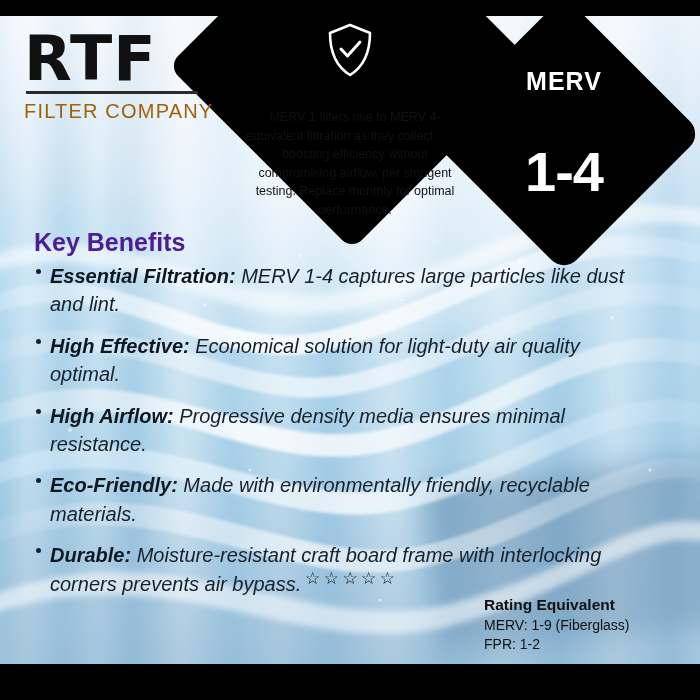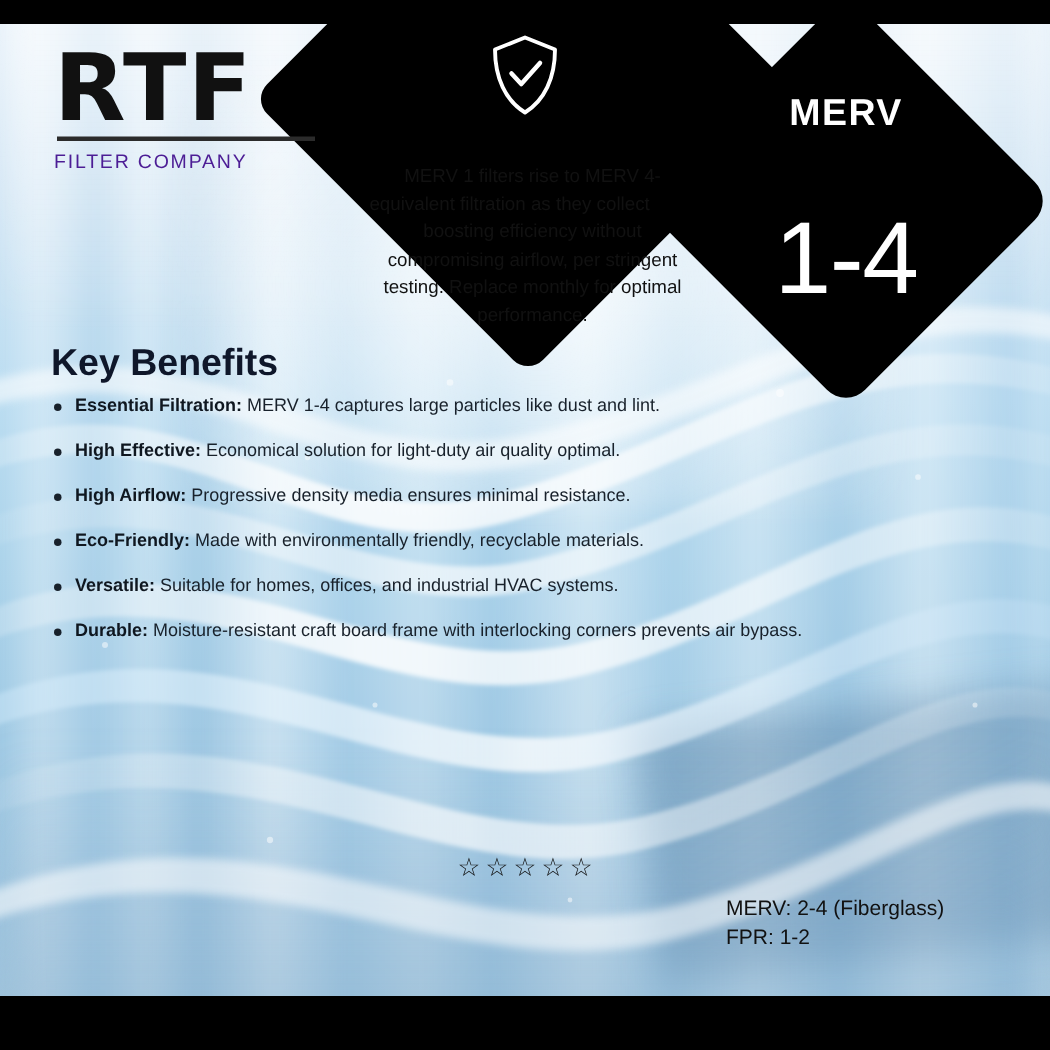--- a/index.html
+++ b/index.html
@@ -119,22 +119,22 @@
     line-height: 1;
     gap: 48px;
   }
   .merv-label {
     font-size: 25px;
     font-weight: bold;
     letter-spacing: 1px;
     margin-bottom: 2px;
   }
   .merv-value {
-    font-size: 68px;
-    font-weight: normal;
+    font-size: 56px;
+    font-weight: bold;
     letter-spacing: -1px;
   }
 
   
   .shield {
     position: absolute;
     left: 325px; top: 22px;
     width: 50px; height: 56px;
   }
 
@@ -145,66 +145,67 @@
     width: 224px;
     text-align: center;
     font-size: 12.5px;
     line-height: 1.48;
     color: #111;
   }
 
   
   .logo {
     position: absolute;
-    left: 36px; top: 30px;
+    left: 24px; top: 30px;
     width: 190px;
   }
   .logo-rtf {
     font-family: "DejaVu Sans", sans-serif;
     font-size: 62px;
     font-weight: bold;
     letter-spacing: 1px;
     color: #111;
     line-height: 0.95;
   }
   .logo-rule {
     width: 172px;
     height: 3px;
     background: #2b2b2b;
     margin: 2px 0 6px 2px;
   }
   .logo-sub {
-    font-size: 13px;
+    font-size: 20px;
     letter-spacing: 1.2px;
-    color: #4c1d95;
+    color: #a16207;
     font-weight: normal;
   }
 
   
   .kb-title {
     position: absolute;
     left: 34px; top: 228px;
     font-size: 25px;
     font-weight: bold;
-    color: #0f172a;
+    color: #4c1d95;
   }
   .kb-list {
     position: absolute;
     left: 34px; top: 262px;
     width: 618px;
     margin: 0; padding: 0;
     list-style: none;
   }
   .kb-list li {
     position: relative;
     padding-left: 16px;
     margin-bottom: 13px;
-    font-size: 12px;
+    font-size: 20px;
     line-height: 1.42;
     color: #18212b;
+    font-style: italic;
   }
   .kb-list li::before {
     content: "";
     position: absolute;
     left: 2px; top: 7px;
     width: 5px; height: 5px;
     border-radius: 50%;
     background: #18212b;
   }
   .kb-list b {
@@ -349,37 +350,34 @@
     </li>
     <li>
       <b>High Airflow:</b>
       <span>Progressive density media ensures minimal resistance.</span>
     </li>
     <li>
       <b>Eco-Friendly:</b>
       <span>Made with environmentally friendly, recyclable materials.</span>
     </li>
     <li>
-      <b>Versatile:</b>
-      <span>Suitable for homes, offices, and industrial HVAC systems.</span>
-    </li>
-    <li>
       <b>Durable:</b>
       <span>Moisture-resistant craft board frame with interlocking corners prevents air bypass.</span>
     </li>
   </ul>
 
   <div class="stars">
     <span>☆</span>
     <span>☆</span>
     <span>☆</span>
     <span>☆</span>
     <span>☆</span>
   </div>
 
   <div class="rating">
-    <div class="rating-line">MERV: 2-4 (Fiberglass)</div>
+    <div class="rating-title">Rating Equivalent</div>
+    <div class="rating-line">MERV: 1-9 (Fiberglass)</div>
     <div class="rating-line">FPR: 1-2</div>
   </div>
 
   <div class="footer-band"></div>
 
 </div>
 
 </body></html>

